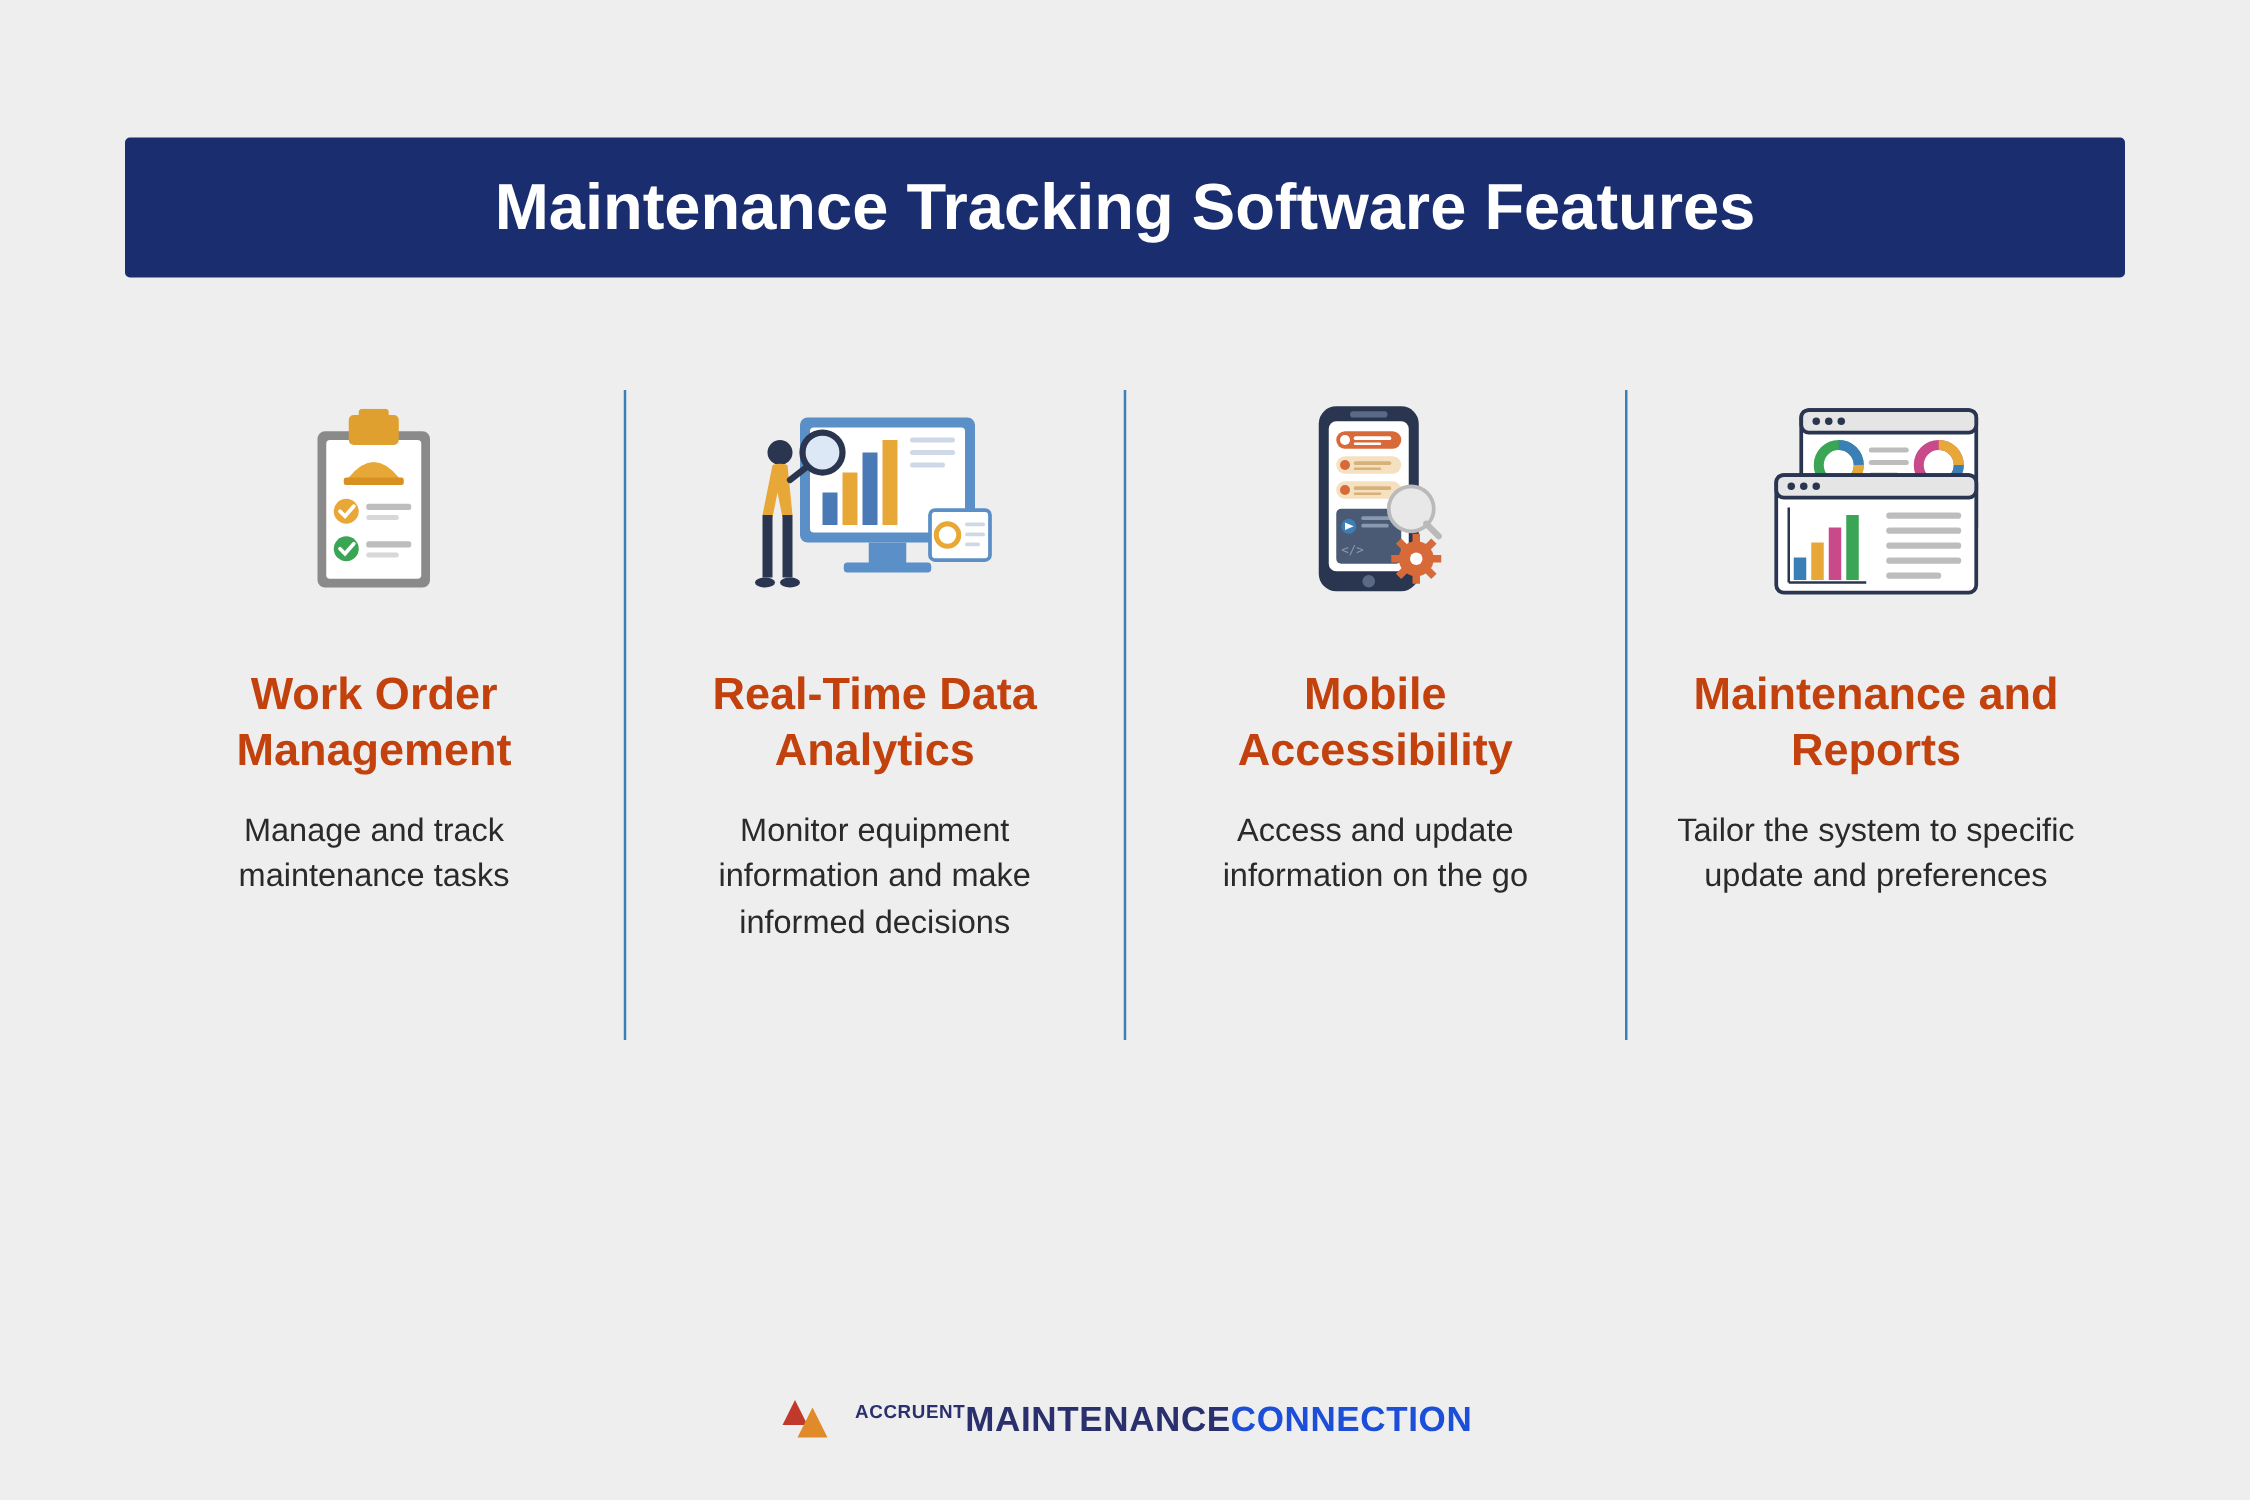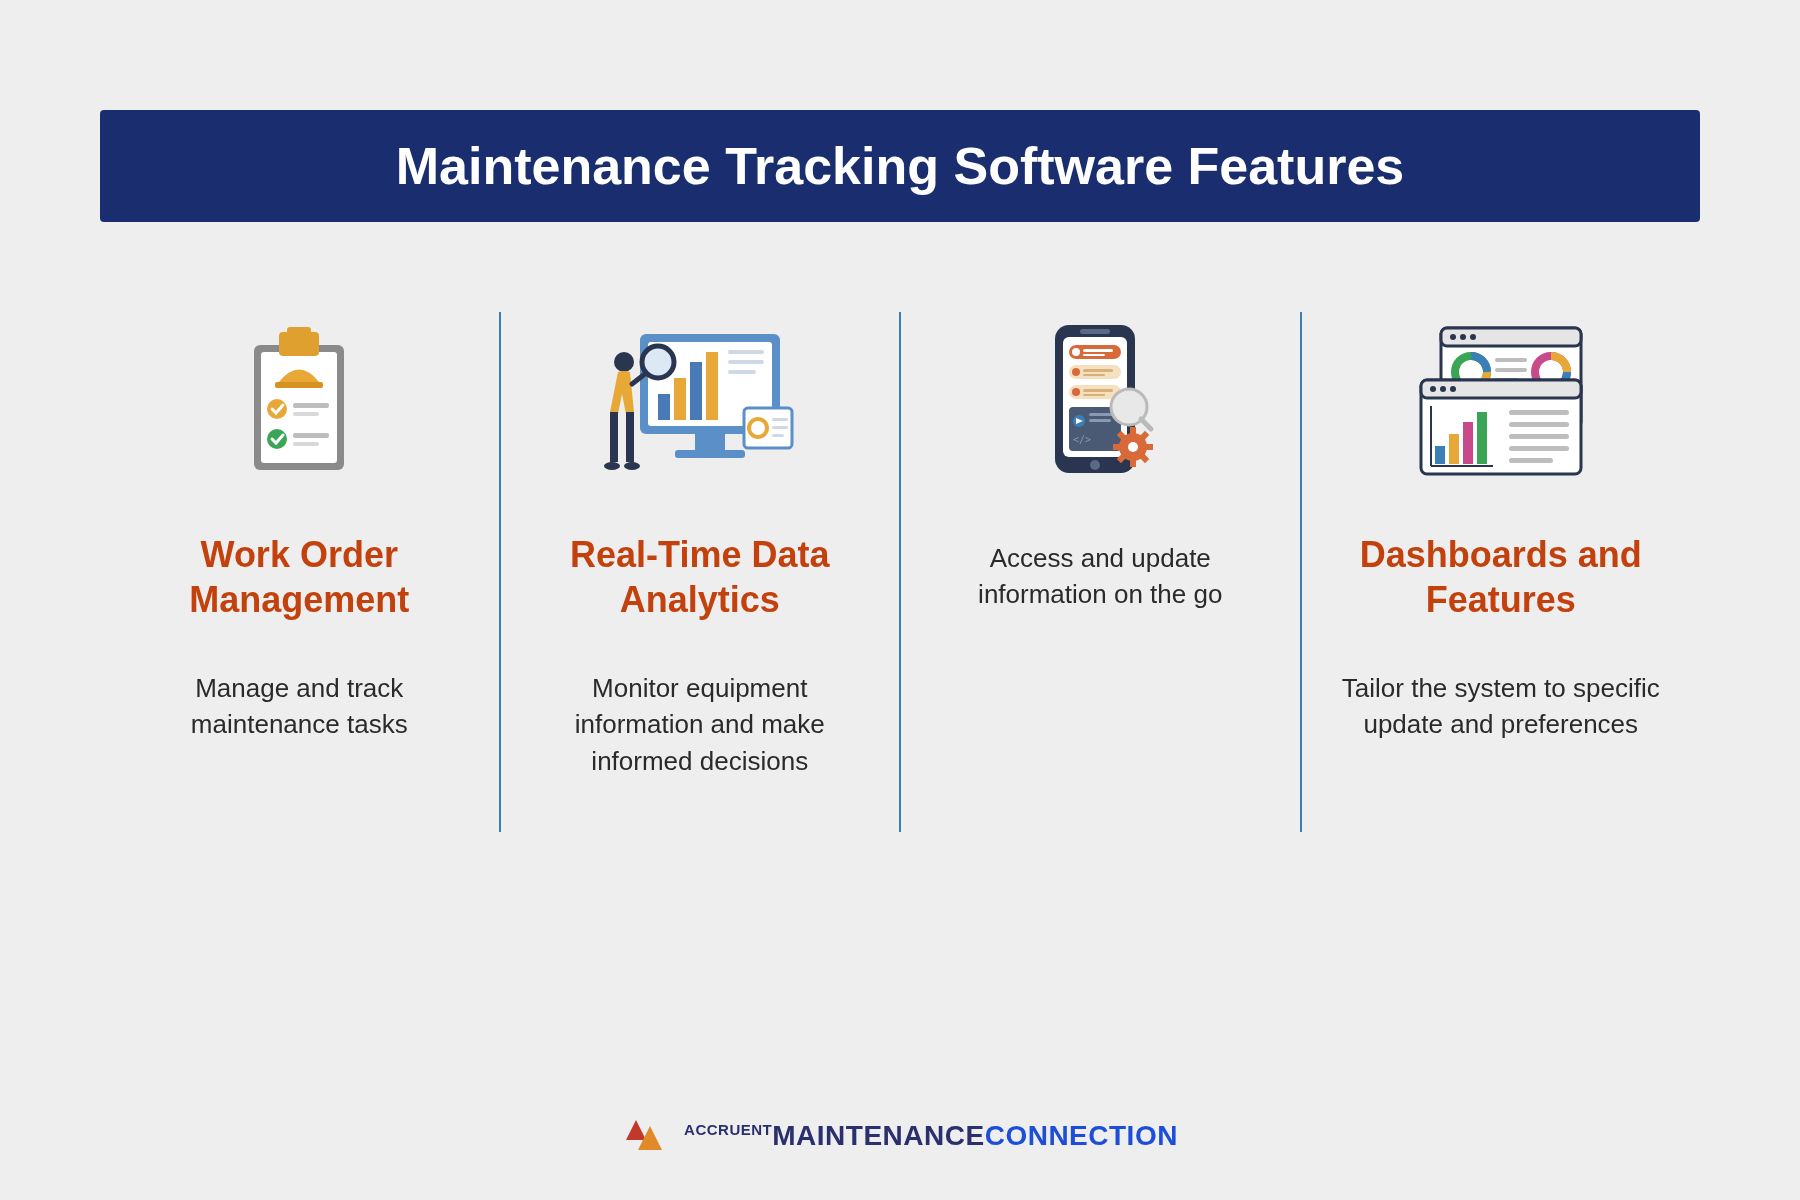--- a/index.html
+++ b/index.html
@@ -56,21 +56,21 @@
     .feature-title {
       font-size: 36px;
       font-weight: 700;
       color: #c2410c;
       margin-top: 40px;
       line-height: 1.25;
     }
     .feature-desc {
       font-size: 26px;
       color: #2a2a2a;
-      margin-top: 48px;
+      margin-top: 24px;
       line-height: 1.4;
     }
     .footer-logo {
       display: flex;
       align-items: center;
       gap: 14px;
       margin-top: 60px;
     }
     .logo-mark svg {
       display: block;
@@ -218,20 +218,21 @@
           <rect x="12" y="-3" width="8" height="6" fill="#d86a3a"></rect>
           <g transform="rotate(45)">
             <rect x="-3" y="-20" width="6" height="8" fill="#d86a3a"></rect>
             <rect x="-3" y="12" width="6" height="8" fill="#d86a3a"></rect>
             <rect x="-20" y="-3" width="8" height="6" fill="#d86a3a"></rect>
             <rect x="12" y="-3" width="8" height="6" fill="#d86a3a"></rect>
           </g>
         </g>
       </svg>
     </div>
+    <div class="feature-title">Mobile Accessibility</div>
     <div class="feature-desc">Access and update information on the go</div>
   </div>
 
   <div class="divider"></div>
 
   <div class="feature">
     <div class="icon-wrap">
       <svg width="200" height="160" viewBox="0 0 200 160">
 
         <rect x="40" y="6" width="140" height="100" rx="6" fill="#ffffff" stroke="#2a3550" stroke-width="3"></rect>
@@ -265,21 +266,21 @@
         <line x1="30" y1="144" x2="92" y2="144" stroke="#2a3550" stroke-width="2"></line>
         <line x1="30" y1="84" x2="30" y2="144" stroke="#2a3550" stroke-width="2"></line>
 
         <rect x="108" y="88" width="60" height="5" rx="2.5" fill="#bdbdbd"></rect>
         <rect x="108" y="100" width="60" height="5" rx="2.5" fill="#bdbdbd"></rect>
         <rect x="108" y="112" width="60" height="5" rx="2.5" fill="#bdbdbd"></rect>
         <rect x="108" y="124" width="60" height="5" rx="2.5" fill="#bdbdbd"></rect>
         <rect x="108" y="136" width="44" height="5" rx="2.5" fill="#bdbdbd"></rect>
       </svg>
     </div>
-    <div class="feature-title">Dashboards and Features</div>
+    <div class="feature-title">Maintenance and Reports</div>
     <div class="feature-desc">Tailor the system to specific update and preferences</div>
   </div>
 
 </div>
 
 <div class="footer-logo">
   <div class="logo-mark">
     <svg width="48" height="48" viewBox="0 0 48 48">
       <path d="M14 8 L24 28 L4 28 Z" fill="#c0392b"></path>
       <path d="M28 14 L40 38 L16 38 Z" fill="#e08a2a"></path>

